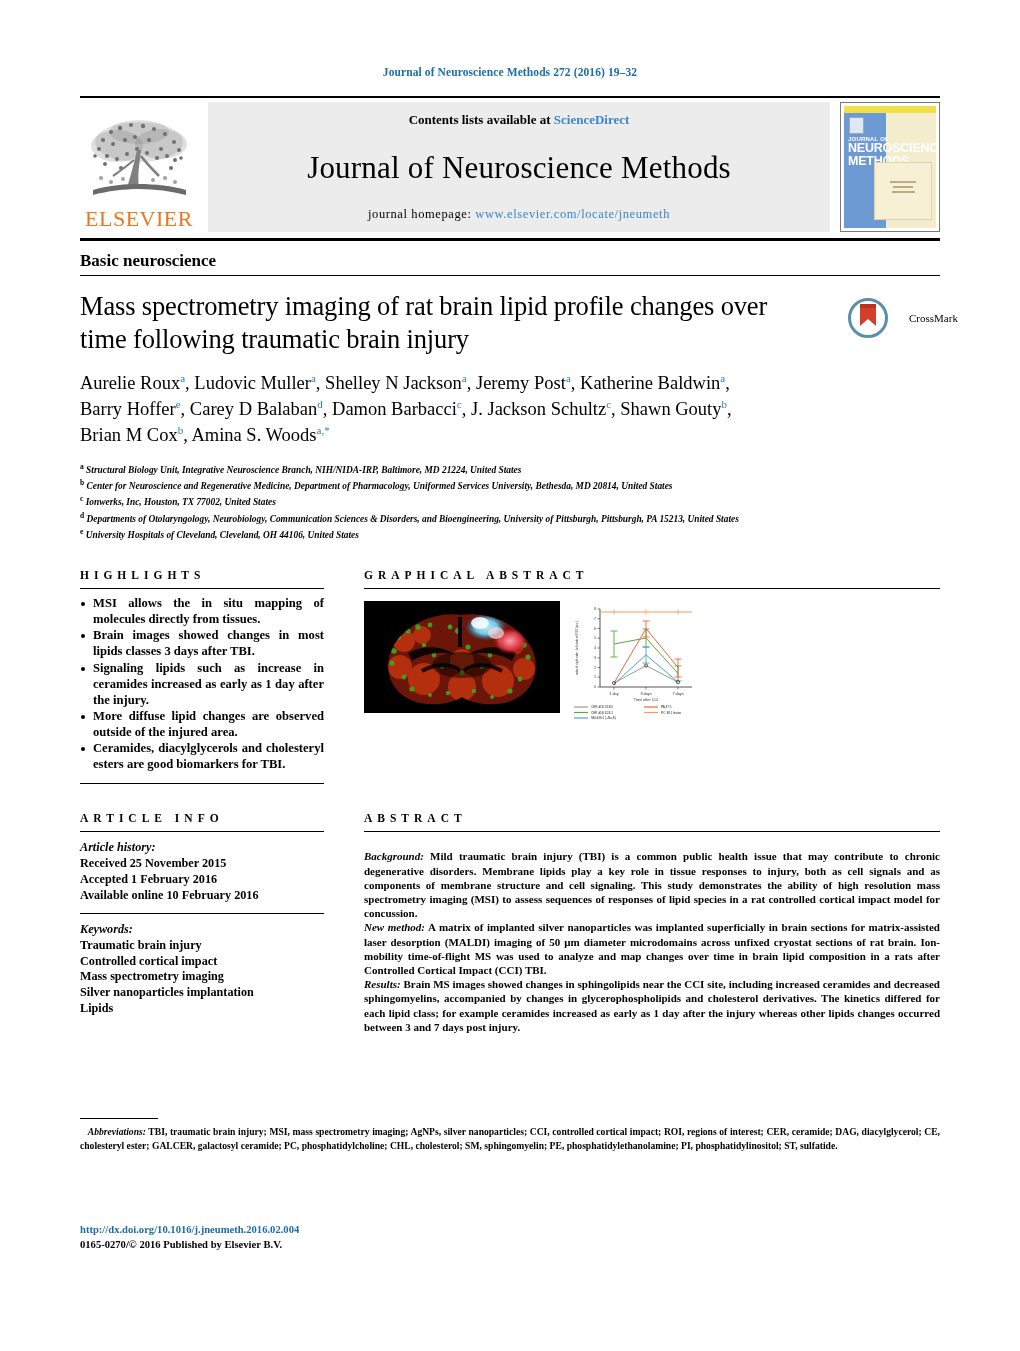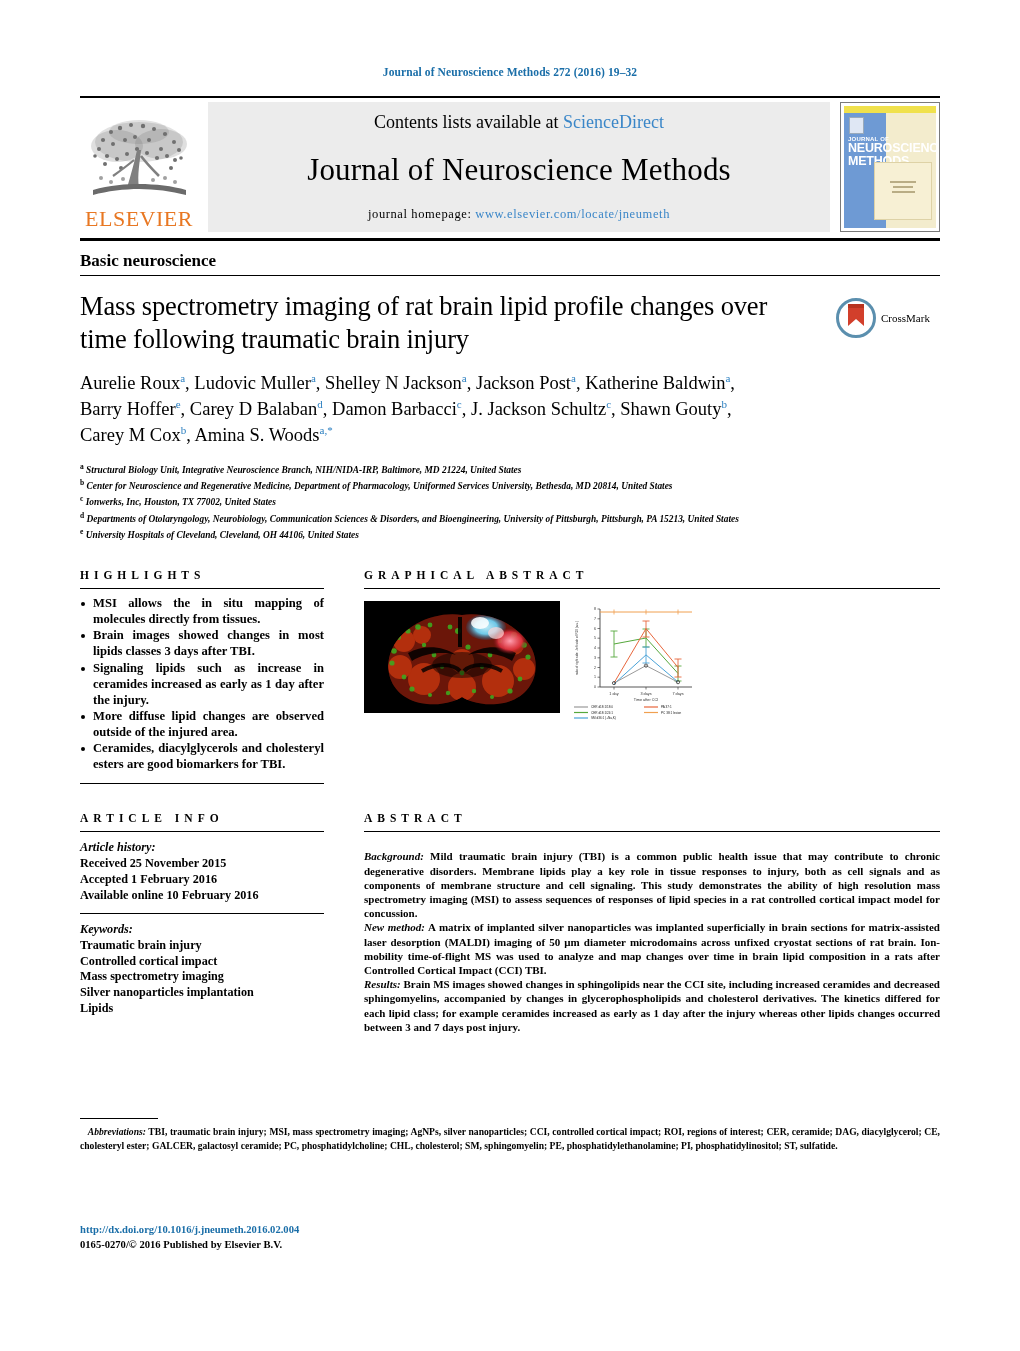--- a/index.html
+++ b/index.html
@@ -46,21 +46,21 @@
   }
   .journal-band{
     flex:1 1 auto;
     background:#ececec;
     margin-left:10px;margin-right:10px;
     display:flex;flex-direction:column;
     align-items:center;justify-content:space-between;
     padding:10px 0 10px 0;
     position:relative;
   }
-  .contents-line{font-size:18px;}
+  .contents-line{font-size:13px;font-weight:bold;}
   .contents-line .sd{color:#3a86c8;}
   .journal-title{
     font-size:31px;
     font-family:"Liberation Serif", serif;
     letter-spacing:.2px;
   }
   .homepage{
     font-size:12.5px;letter-spacing:.6px;
   }
   .homepage .url{color:#3a86c8;letter-spacing:.6px;}
@@ -95,22 +95,22 @@
   }
   .rule-thin{margin:4px 80px 0 80px;border-top:1px solid #000;}
 
   
   .titlewrap{margin:14px 80px 0 80px;position:relative;}
   h1.title{
     margin:0;font-size:26.5px;line-height:1.24;font-weight:normal;
     width:700px;letter-spacing:-.15px;
   }
   .crossmark{
-    position:absolute;right:12px;top:6px;width:92px;height:44px;
-    display:flex;align-items:center;gap:5px;
+    position:absolute;right:0;top:6px;width:92px;height:44px;
+    display:flex;align-items:center;gap:21px;
   }
   .cm-mark{width:40px;height:40px;flex:0 0 40px;}
   .cm-label{font-size:11px;font-family:"Liberation Serif", serif;}
 
   .authors{
     margin:14px 0 0 0;font-size:18.5px;line-height:1.42;width:760px;
   }
   .authors sup{color:#2b7fc0;font-size:11px;vertical-align:super;}
 
   .affils{margin:12px 0 0 0;font-size:9.4px;line-height:1.52;font-style:italic;font-weight:bold;width:830px;}
@@ -268,30 +268,30 @@
         <path d="M12 6 h16 v22 l-8 -7 l-8 7 Z" fill="#d23f2b"></path>
         <path d="M12 6 h16 v4 h-16 Z" fill="#b8331f"></path>
       </svg>
       <span class="cm-label">CrossMark</span>
     </div>
 
     <div class="authors">
       <span><span>Aurelie Roux</span><sup>a</sup><span>, </span></span>
       <span><span>Ludovic Muller</span><sup>a</sup><span>, </span></span>
       <span><span>Shelley N Jackson</span><sup>a</sup><span>, </span></span>
-      <span><span>Jackson Post</span><sup>a</sup><span>, </span></span>
+      <span><span>Jeremy Post</span><sup>a</sup><span>, </span></span>
       <span><span>Katherine Baldwin</span><sup>a</sup><span>, </span></span>
       <br>
       <span><span>Barry Hoffer</span><sup>e</sup><span>, </span></span>
       <span><span>Carey D Balaban</span><sup>d</sup><span>, </span></span>
       <span><span>Damon Barbacci</span><sup>c</sup><span>, </span></span>
       <span><span>J. Jackson Schultz</span><sup>c</sup><span>, </span></span>
       <span><span>Shawn Gouty</span><sup>b</sup><span>, </span></span>
       <br>
-      <span><span>Carey M Cox</span><sup>b</sup><span>, </span></span>
+      <span><span>Brian M Cox</span><sup>b</sup><span>, </span></span>
       <span><span>Amina S. Woods</span><sup>a,*</sup></span>
     </div>
 
     <div class="affils">
       <div><sup>a</sup> <span>Structural Biology Unit, Integrative Neuroscience Branch, NIH/NIDA-IRP, Baltimore, MD 21224, United States</span></div>
       <div><sup>b</sup> <span>Center for Neuroscience and Regenerative Medicine, Department of Pharmacology, Uniformed Services University, Bethesda, MD 20814, United States</span></div>
       <div><sup>c</sup> <span>Ionwerks, Inc, Houston, TX 77002, United States</span></div>
       <div><sup>d</sup> <span>Departments of Otolaryngology, Neurobiology, Communication Sciences &amp; Disorders, and Bioengineering, University of Pittsburgh, Pittsburgh, PA 15213, United States</span></div>
       <div><sup>e</sup> <span>University Hospitals of Cleveland, Cleveland, OH 44106, United States</span></div>
     </div>

